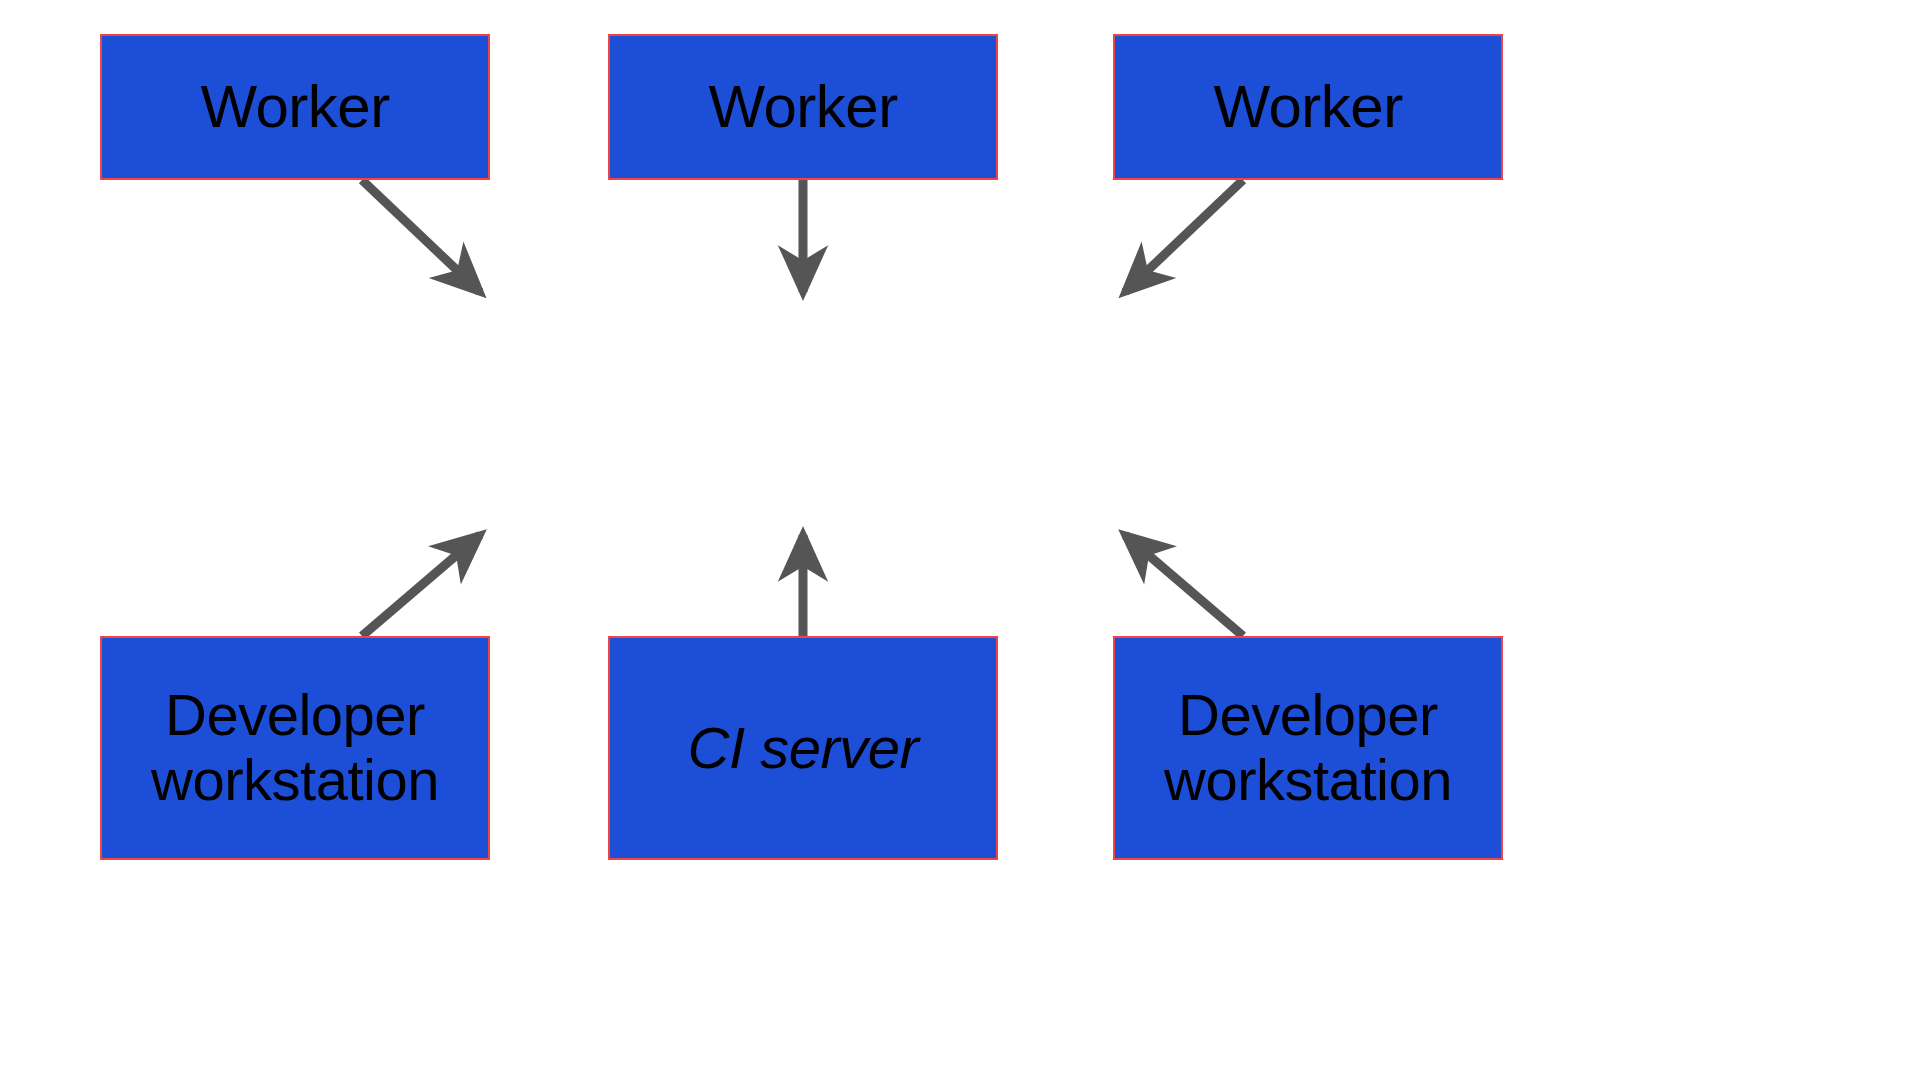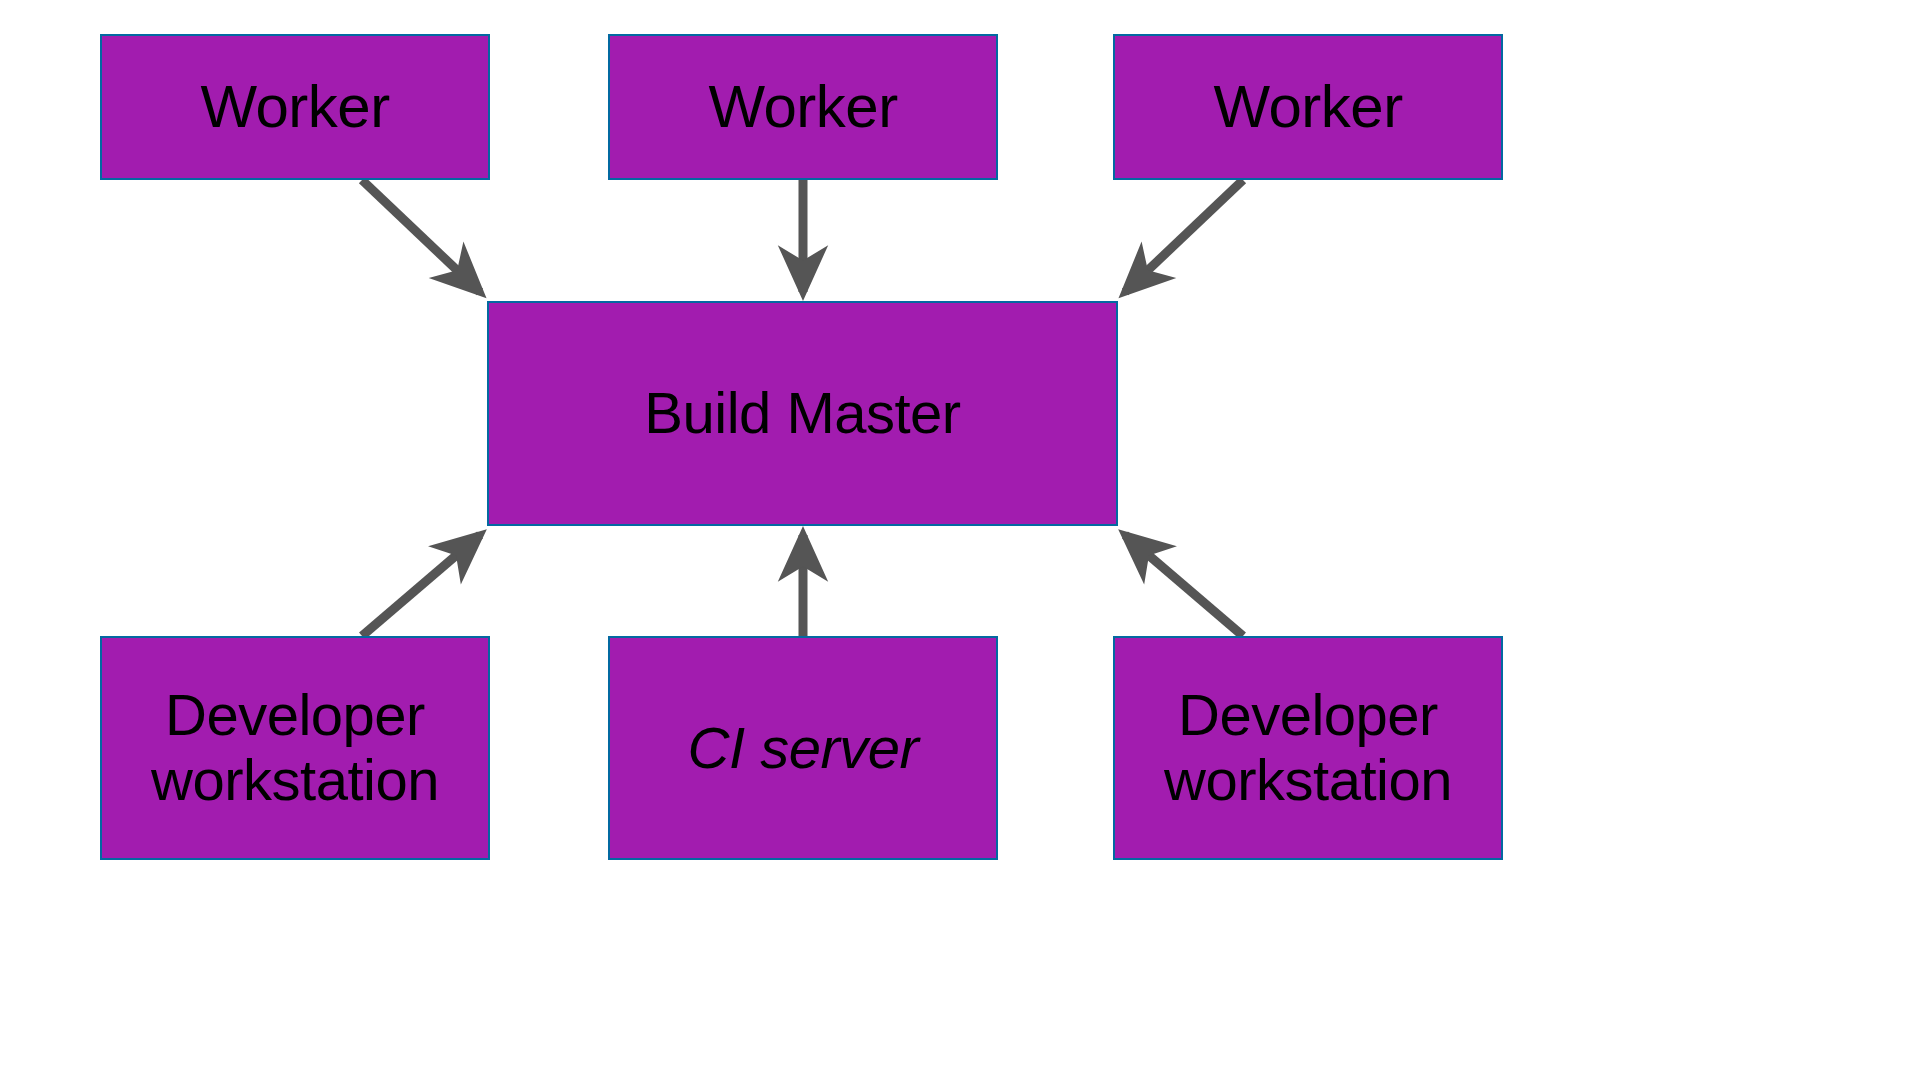--- a/index.html
+++ b/index.html
@@ -22,22 +22,22 @@
     position: absolute;
     left: 0;
     top: 0;
     width: 1910px;
     height: 1090px;
     pointer-events: none;
   }
   .node {
     position: absolute;
     box-sizing: border-box;
-    background: #a21caf;
-    border: 2px solid #0369a1;
+    background: #1d4ed8;
+    border: 2px solid #ef4444;
     display: flex;
     align-items: center;
     justify-content: center;
     text-align: center;
     color: #000000;
     line-height: 1.12;
     letter-spacing: -0.5px;
     white-space: pre-line;
     font-weight: 400;
   }
@@ -83,23 +83,20 @@
   </div>
 
   <div class="node" id="node-worker-2">
     <span class="node-label">Worker</span>
   </div>
 
   <div class="node" id="node-worker-3">
     <span class="node-label">Worker</span>
   </div>
 
-  <div class="node" id="node-build-master">
-    <span class="node-label">Build Master</span>
-  </div>
 
   <div class="node" id="node-dev-workstation-left">
     <span class="node-label">Developer
 workstation</span>
   </div>
 
   <div class="node" id="node-ci-server">
     <span class="node-label">CI server</span>
   </div>
 

